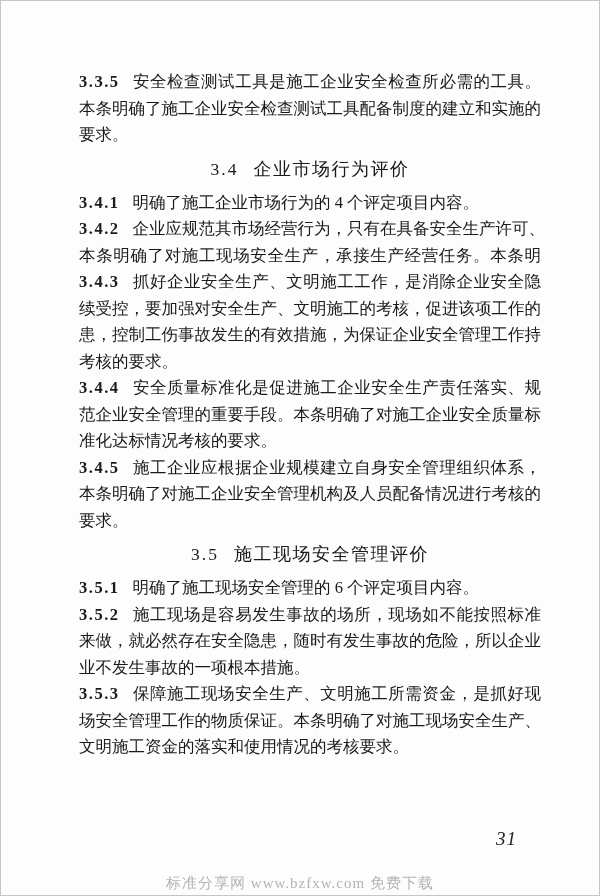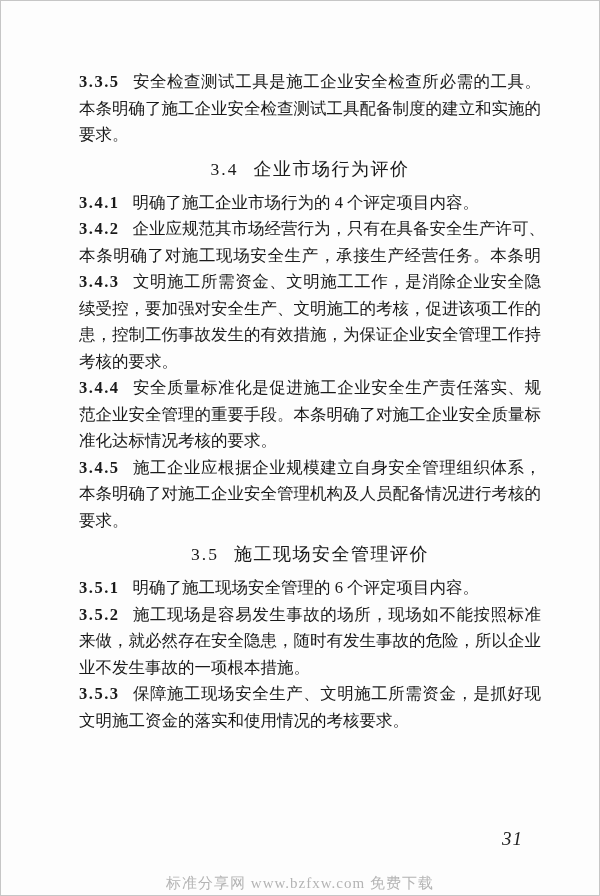--- a/index.html
+++ b/index.html
@@ -49,21 +49,21 @@
     margin-right:15px;
     font-family:"Liberation Serif","DejaVu Serif",serif;
   }
   .h-title{
     font-size:18px;
     letter-spacing:1.5px;
     font-family:"Liberation Sans","DejaVu Sans",sans-serif;
   }
   .page-number{
     position:absolute;
-    top:827px;right:76px;
+    top:827px;right:82px;
     font-size:19px;
     font-style:italic;
     letter-spacing:1px;
     color:#222;
   }
   .footer{
     position:absolute;
     left:0;top:873px;width:100%;
     text-align:center;
     font-size:15px;
@@ -83,21 +83,21 @@
       </div>
       <div class="heading"><span class="h-num">3.4</span><span class="h-title">企业市场行为评价</span></div>
       <div class="para">
         <div class="line short"><span class="num">3.4.1</span><span class="text">明确了施工企业市场行为的 4 个评定项目内容。</span></div>
       </div>
       <div class="para">
         <div class="line"><span class="num">3.4.2</span><span class="text">企业应规范其市场经营行为，只有在具备安全生产许可、</span></div>
         <div class="line"><span class="text">本条明确了对施工现场安全生产，承接生产经营任务。本条明</span></div>
       </div>
       <div class="para">
-        <div class="line"><span class="num">3.4.3</span><span class="text">文明施工所需资金、文明施工工作，是消除企业安全隐</span></div>
+        <div class="line"><span class="num">3.4.3</span><span class="text">抓好企业安全生产、文明施工工作，是消除企业安全隐</span></div>
         <div class="line"><span class="text">续受控，要加强对安全生产、文明施工的考核，促进该项工作的</span></div>
         <div class="line"><span class="text">患，控制工伤事故发生的有效措施，为保证企业安全管理工作持</span></div>
         <div class="line short"><span class="text">考核的要求。</span></div>
       </div>
       <div class="para">
         <div class="line"><span class="num">3.4.4</span><span class="text">安全质量标准化是促进施工企业安全生产责任落实、规</span></div>
         <div class="line"><span class="text">范企业安全管理的重要手段。本条明确了对施工企业安全质量标</span></div>
         <div class="line short"><span class="text">准化达标情况考核的要求。</span></div>
       </div>
       <div class="para">
@@ -109,18 +109,19 @@
       <div class="para">
         <div class="line short"><span class="num">3.5.1</span><span class="text">明确了施工现场安全管理的 6 个评定项目内容。</span></div>
       </div>
       <div class="para">
         <div class="line"><span class="num">3.5.2</span><span class="text">施工现场是容易发生事故的场所，现场如不能按照标准</span></div>
         <div class="line"><span class="text">来做，就必然存在安全隐患，随时有发生事故的危险，所以企业</span></div>
         <div class="line short"><span class="text">业不发生事故的一项根本措施。</span></div>
       </div>
       <div class="para">
         <div class="line"><span class="num">3.5.3</span><span class="text">保障施工现场安全生产、文明施工所需资金，是抓好现</span></div>
+        <div class="line"><span class="text">场安全管理工作的物质保证。本条明确了对施工现场安全生产、</span></div>
         <div class="line short"><span class="text">文明施工资金的落实和使用情况的考核要求。</span></div>
       </div>
     </div>
   <div class="page-number">31</div>
   <div class="footer" style="color: rgb(180, 180, 180);">标准分享网 www.bzfxw.com 免费下载</div>
 </div>
 
 </body></html>

